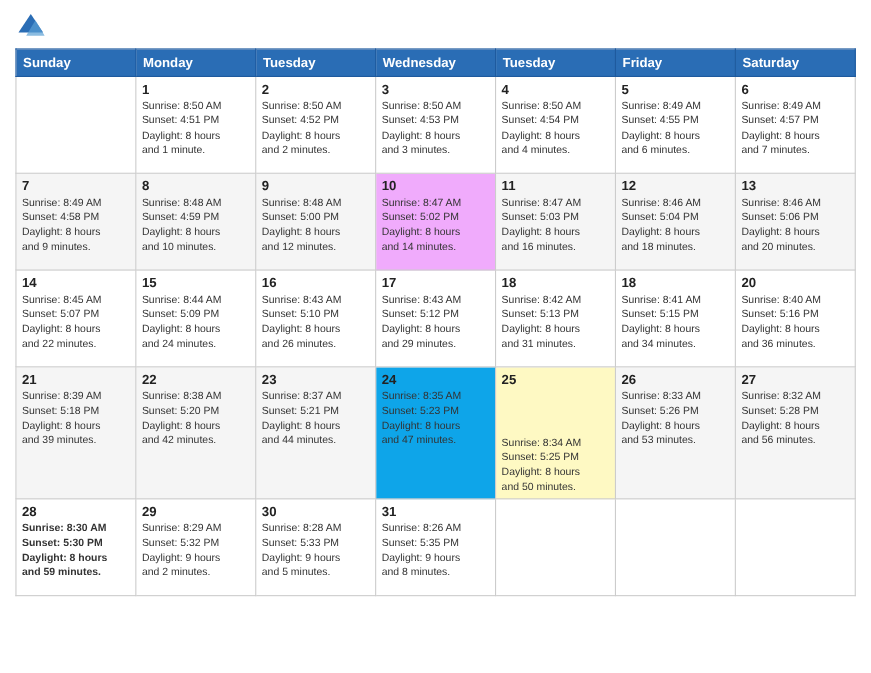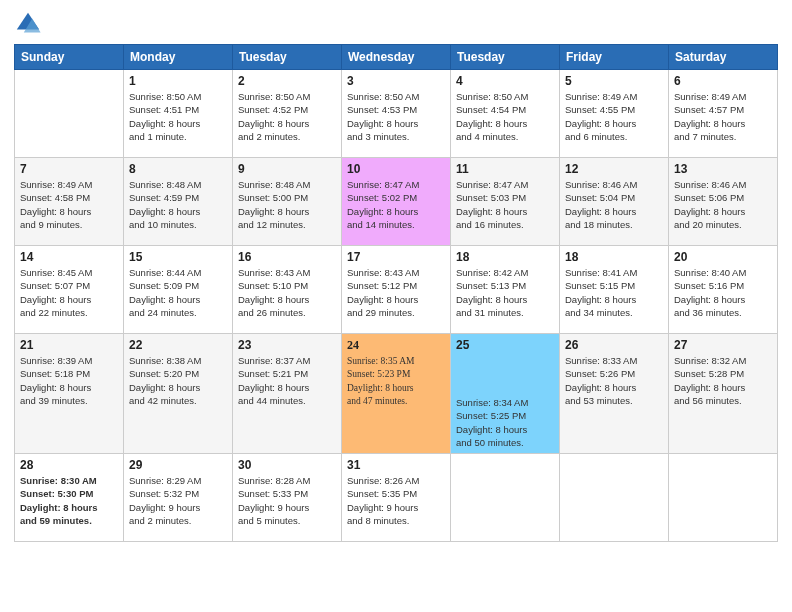--- a/index.html
+++ b/index.html
@@ -296,28 +296,28 @@
 Daylight: 8 hours
 and 42 minutes.</div>
           </td>
           <td style="background: rgb(245, 245, 245);">
             <div class="day-number">23</div>
             <div class="day-info" style="white-space: pre-line;">Sunrise: 8:37 AM
 Sunset: 5:21 PM
 Daylight: 8 hours
 and 44 minutes.</div>
           </td>
-          <td style="background: #fdba74; font-family: Liberation Serif, serif;">
+          <td style="background: #0ea5e9;">
             <div class="day-number">24</div>
             <div class="day-info" style="white-space: pre-line;">Sunrise: 8:35 AM
 Sunset: 5:23 PM
 Daylight: 8 hours
 and 47 minutes.</div>
           </td>
-          <td style="background: #7dd3fc;">
+          <td style="background: #fef9c3;">
             <div class="day-number">25</div>
             <div class="day-info" style="white-space: pre-line; margin-top: 44px;">Sunrise: 8:34 AM
 Sunset: 5:25 PM
 Daylight: 8 hours
 and 50 minutes.</div>
           </td>
           <td style="background: rgb(245, 245, 245);">
             <div class="day-number">26</div>
             <div class="day-info" style="white-space: pre-line;">Sunrise: 8:33 AM
 Sunset: 5:26 PM

